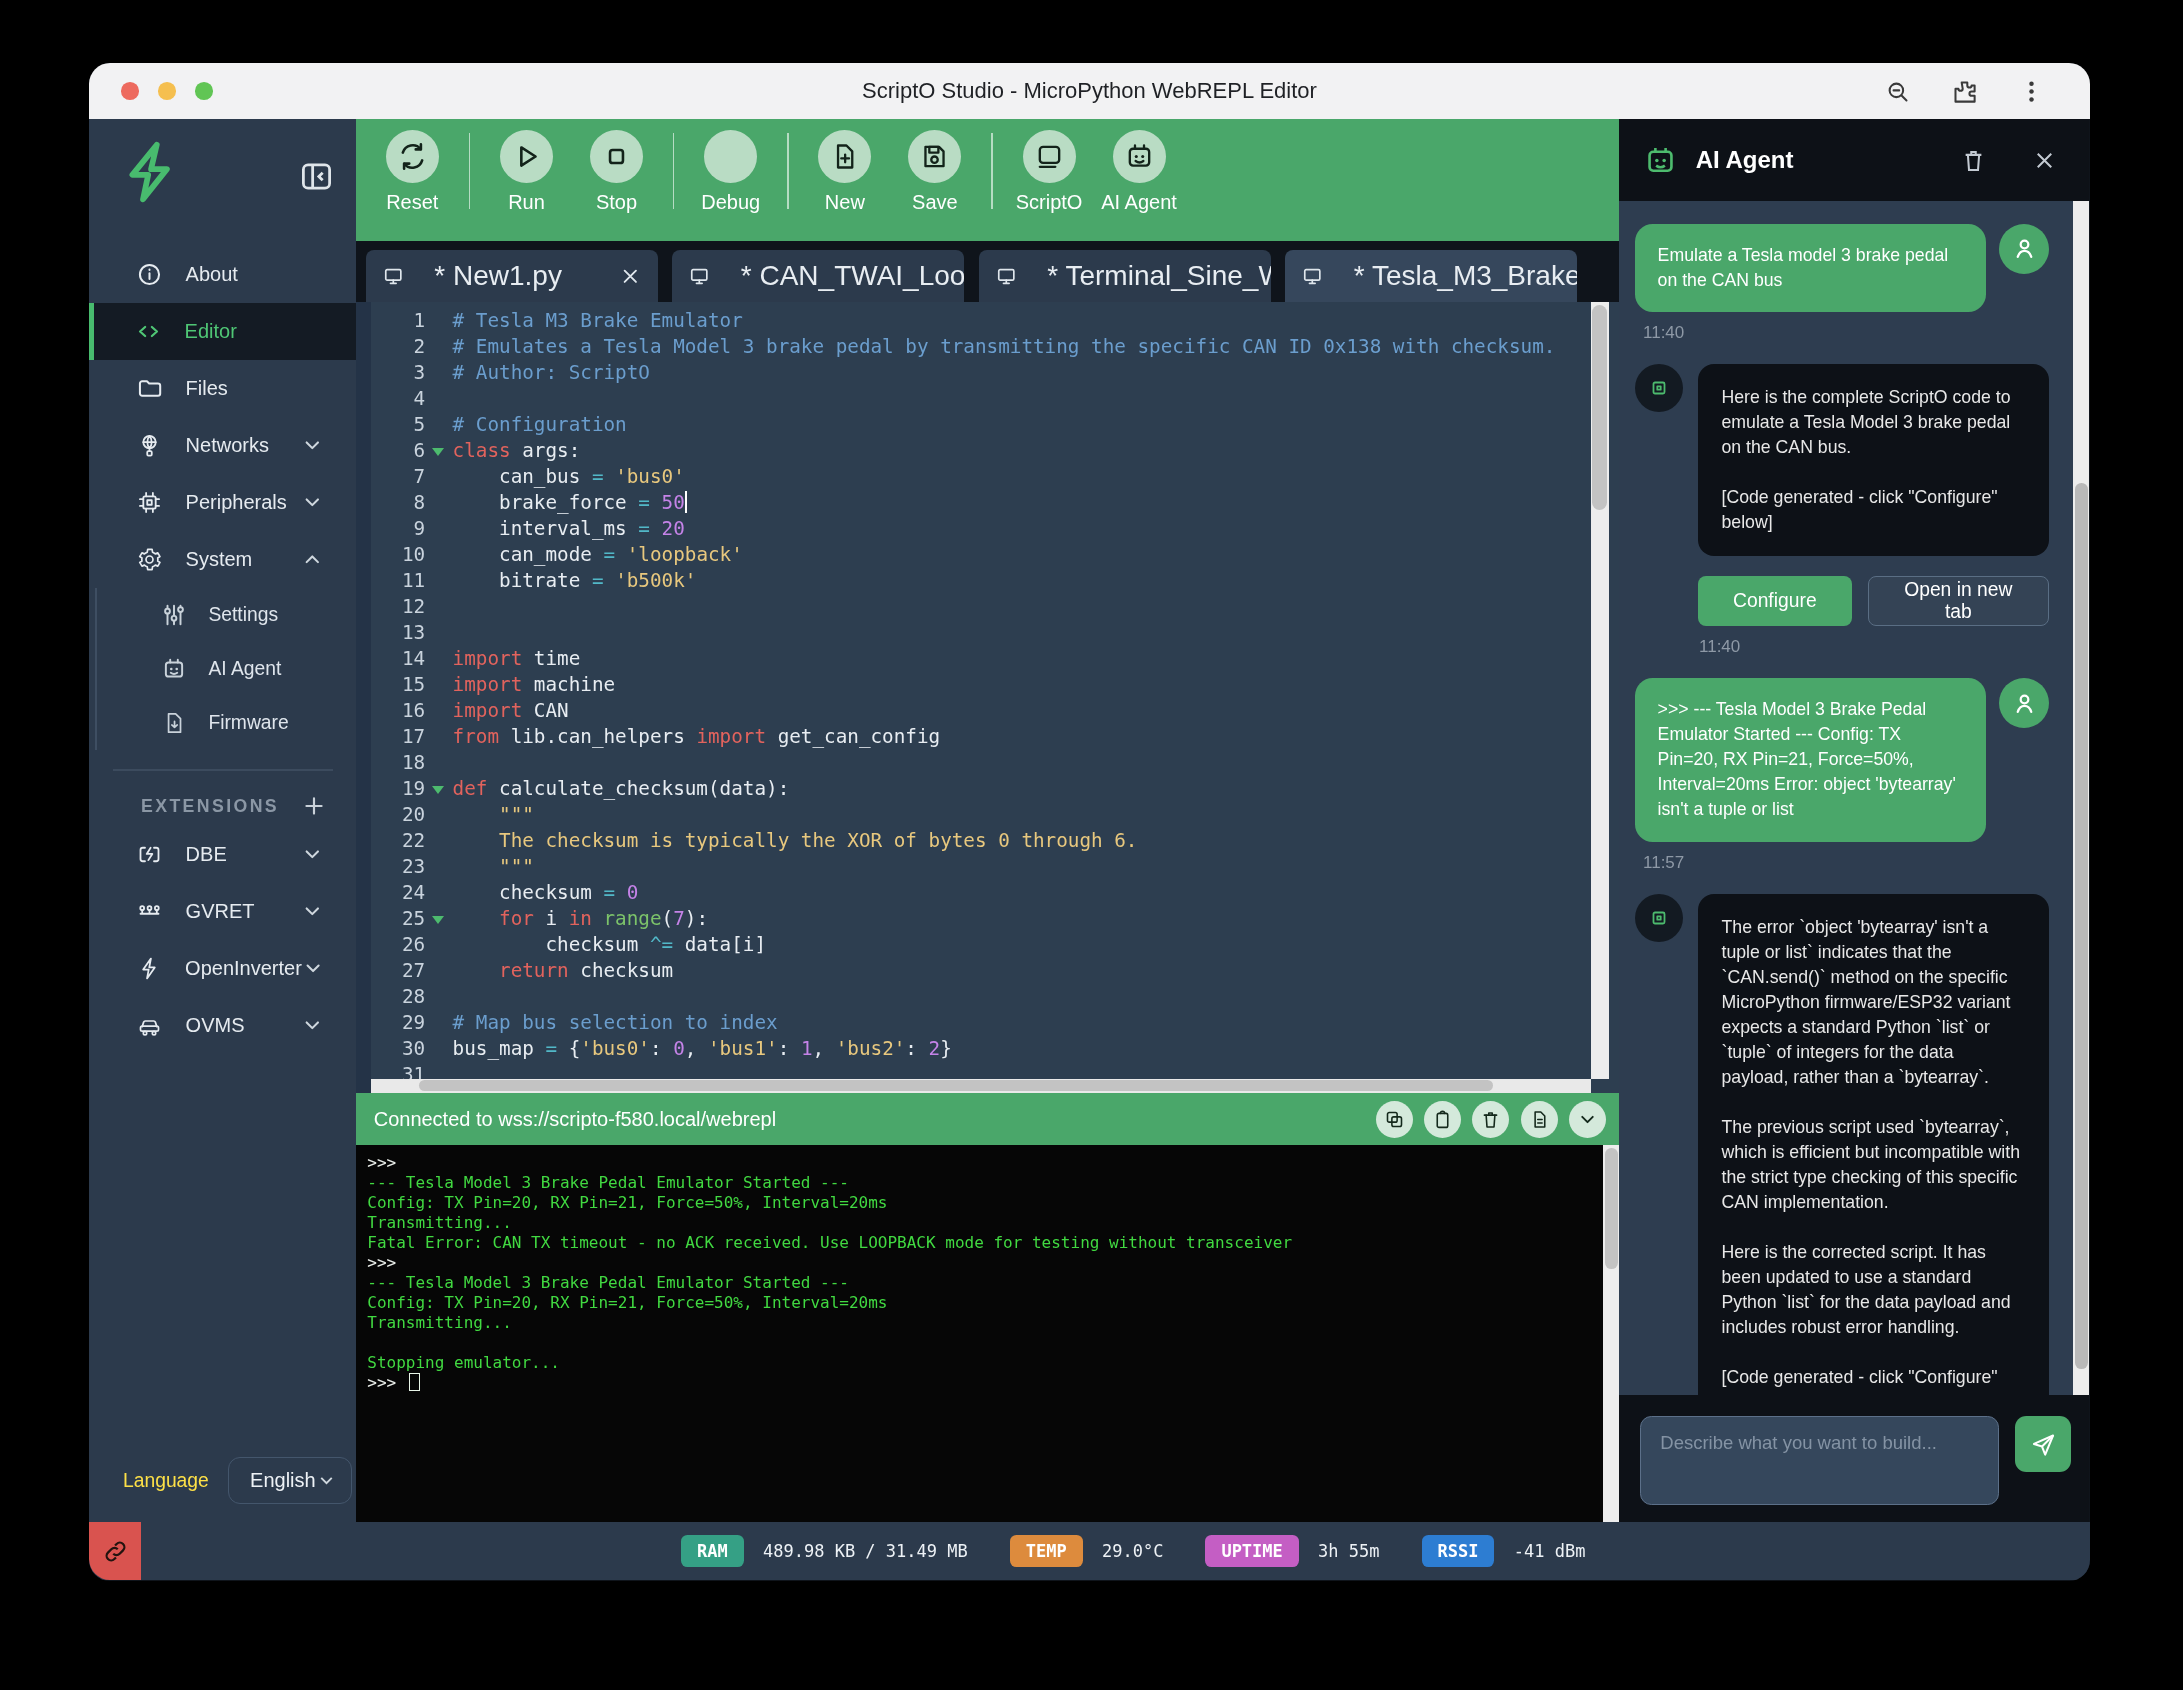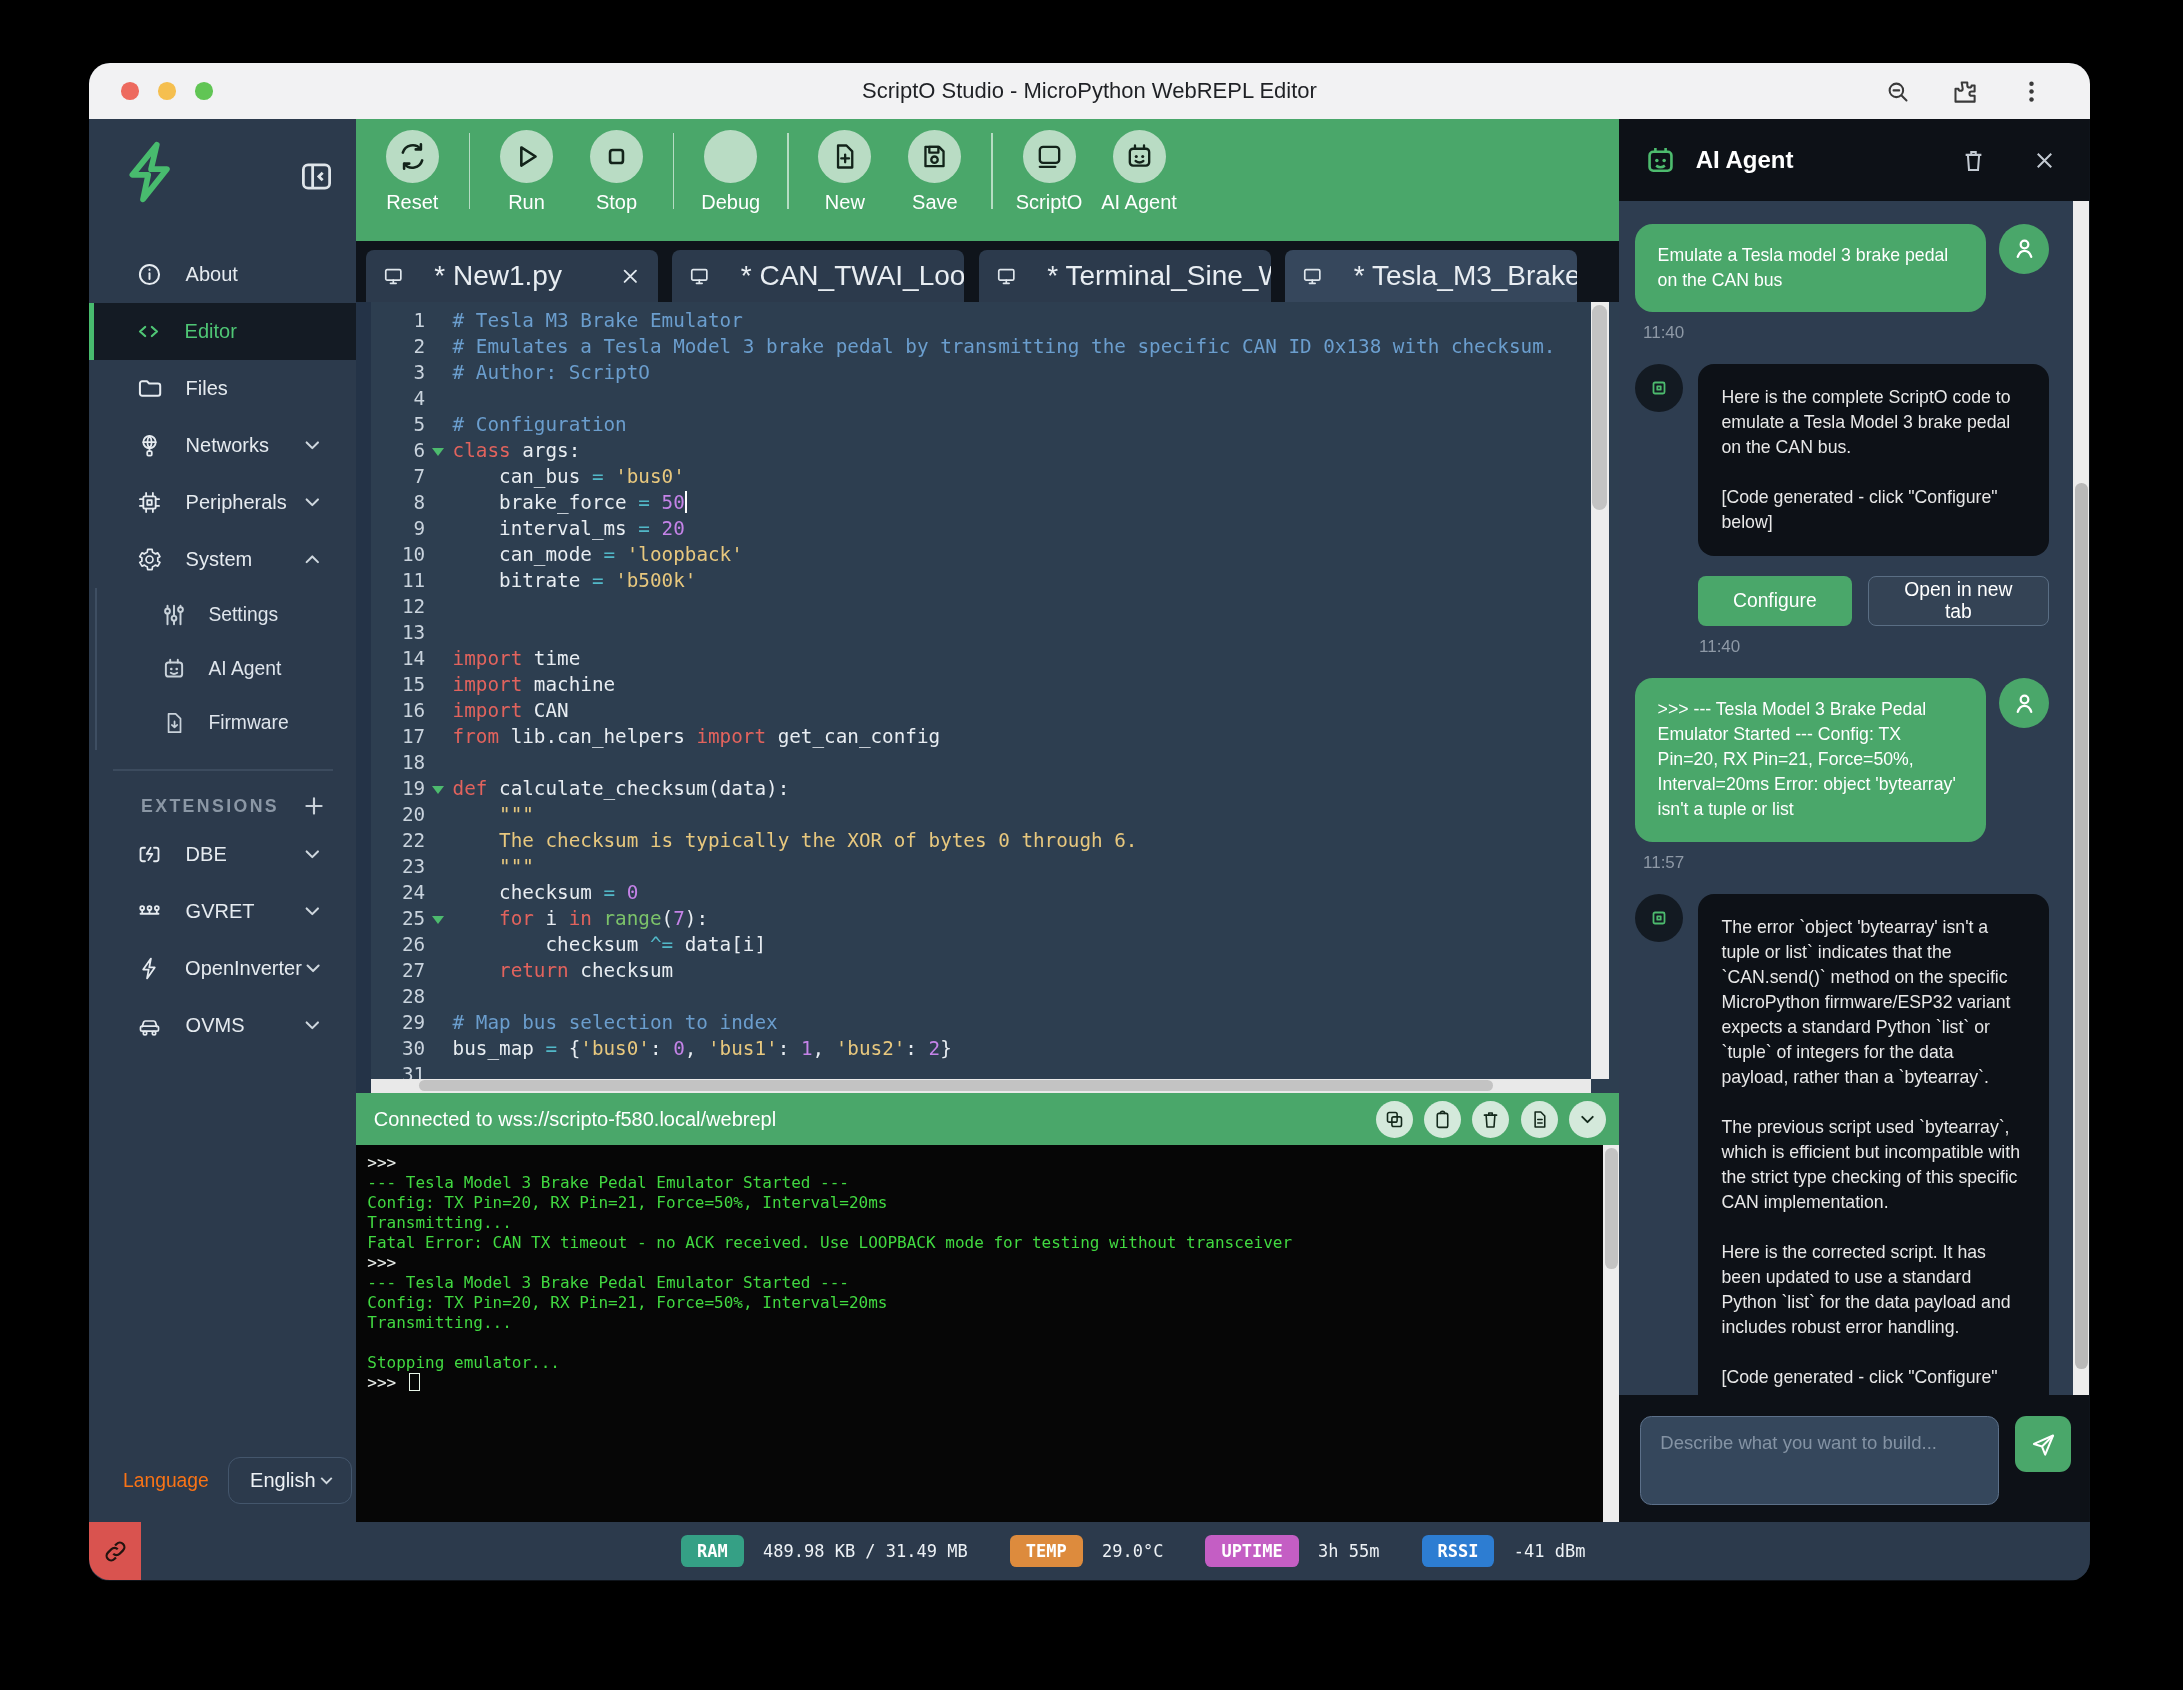--- a/index.html
+++ b/index.html
@@ -32,21 +32,21 @@
   .sub-item { height:54px; display:flex; align-items:center; padding-left:64px; font-size:19.3px; color:#dfe5ec; }
   .sub-item .ic { width:26px; height:26px; margin-right:21px; color:#c9d2da; }
   .side-divider { height:1.6px; background:#3c4b5e; margin:19.3px 22.6px 4.8px 24px; }
   .ext-header { display:flex; align-items:center; padding:17.7px 29px 6.4px 52px; color:#8b97a5; font-weight:bold;
                 font-size:17.7px; letter-spacing:2.4px; }
   .ext-plus { width:26px; height:26px; margin-left:auto; color:#c9d1d9; }
   .ext-item { height:57px; display:flex; align-items:center; padding-left:47px; font-size:20px; }
   .ext-item .ic { width:27px; height:27px; margin-right:22.6px; }
   .ext-item .chev { width:22.6px; height:22.6px; margin-left:auto; margin-right:32px; color:#cfd7de; }
   .lang-row { position:absolute; bottom:17.7px; left:0; right:0; display:flex; align-items:center; padding:0 22.6px 0 34px; gap:19.3px; }
-  .lang-label { color:#f97316; font-size:19.3px; }
+  .lang-label { color:#fde047; font-size:19.3px; }
   .lang-select { flex:1; height:47px; border:1.6px solid #44566c; border-radius:12px; color:#eef2f6; font-size:20px;
                  display:flex; align-items:center; justify-content:space-between; padding:0 14.5px 0 21px; background:transparent; }
   .lang-select .chev { width:21px; height:21px; color:#cfd7de; }
 
   
   .main { width:1263px; display:flex; flex-direction:column; flex-shrink:0; }
 
   .toolbar { height:122px; background:#4aa76a; display:flex; align-items:flex-start; padding:11.3px 0 0 11.3px; }
   .tool-btn { width:90px; display:flex; flex-direction:column; align-items:center; gap:8px; }
   .tool-circle { width:53px; height:53px; border-radius:50%; background:#b9dcc4; display:flex; align-items:center;

